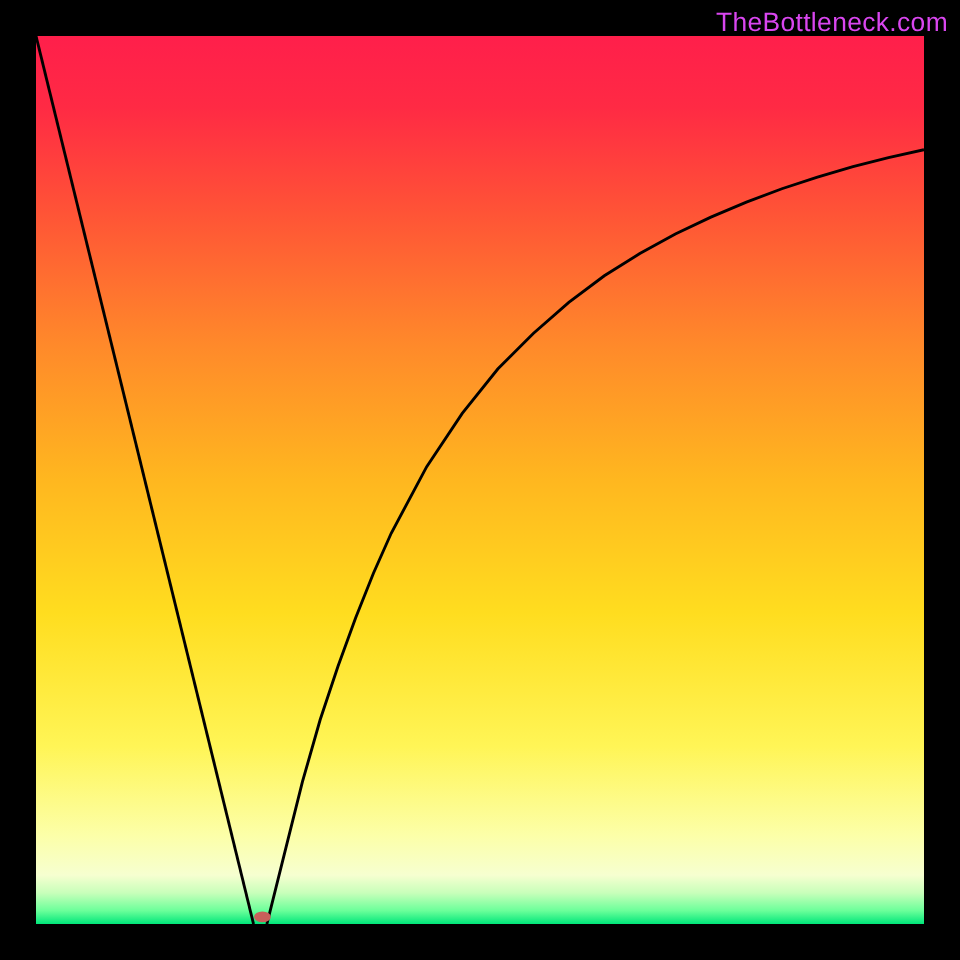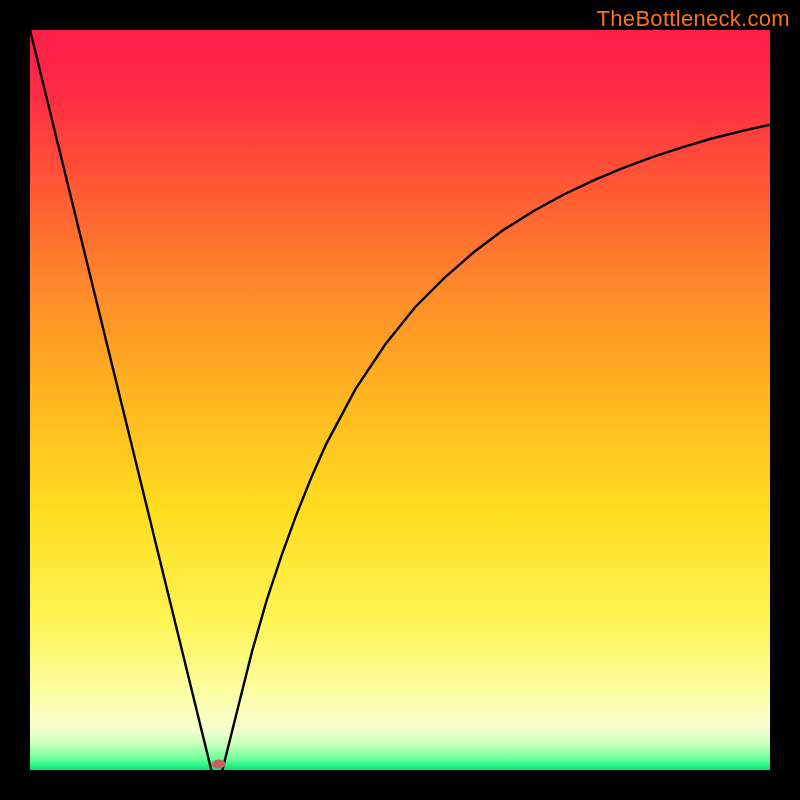--- a/index.html
+++ b/index.html
@@ -24,21 +24,21 @@
     left: 30px;
     top: 30px;
     width: 740px;
     height: 740px;
     overflow: hidden;
   }
   .watermark {
     position: absolute;
     top: 6px;
     right: 10px;
-    color: #f97316;
+    color: #d946ef;
     font-size: 22px;
     font-weight: 500;
     letter-spacing: 0.3px;
     user-select: none;
   }
   svg { display: block; }
 </style>
 </head>
 <body>
 

